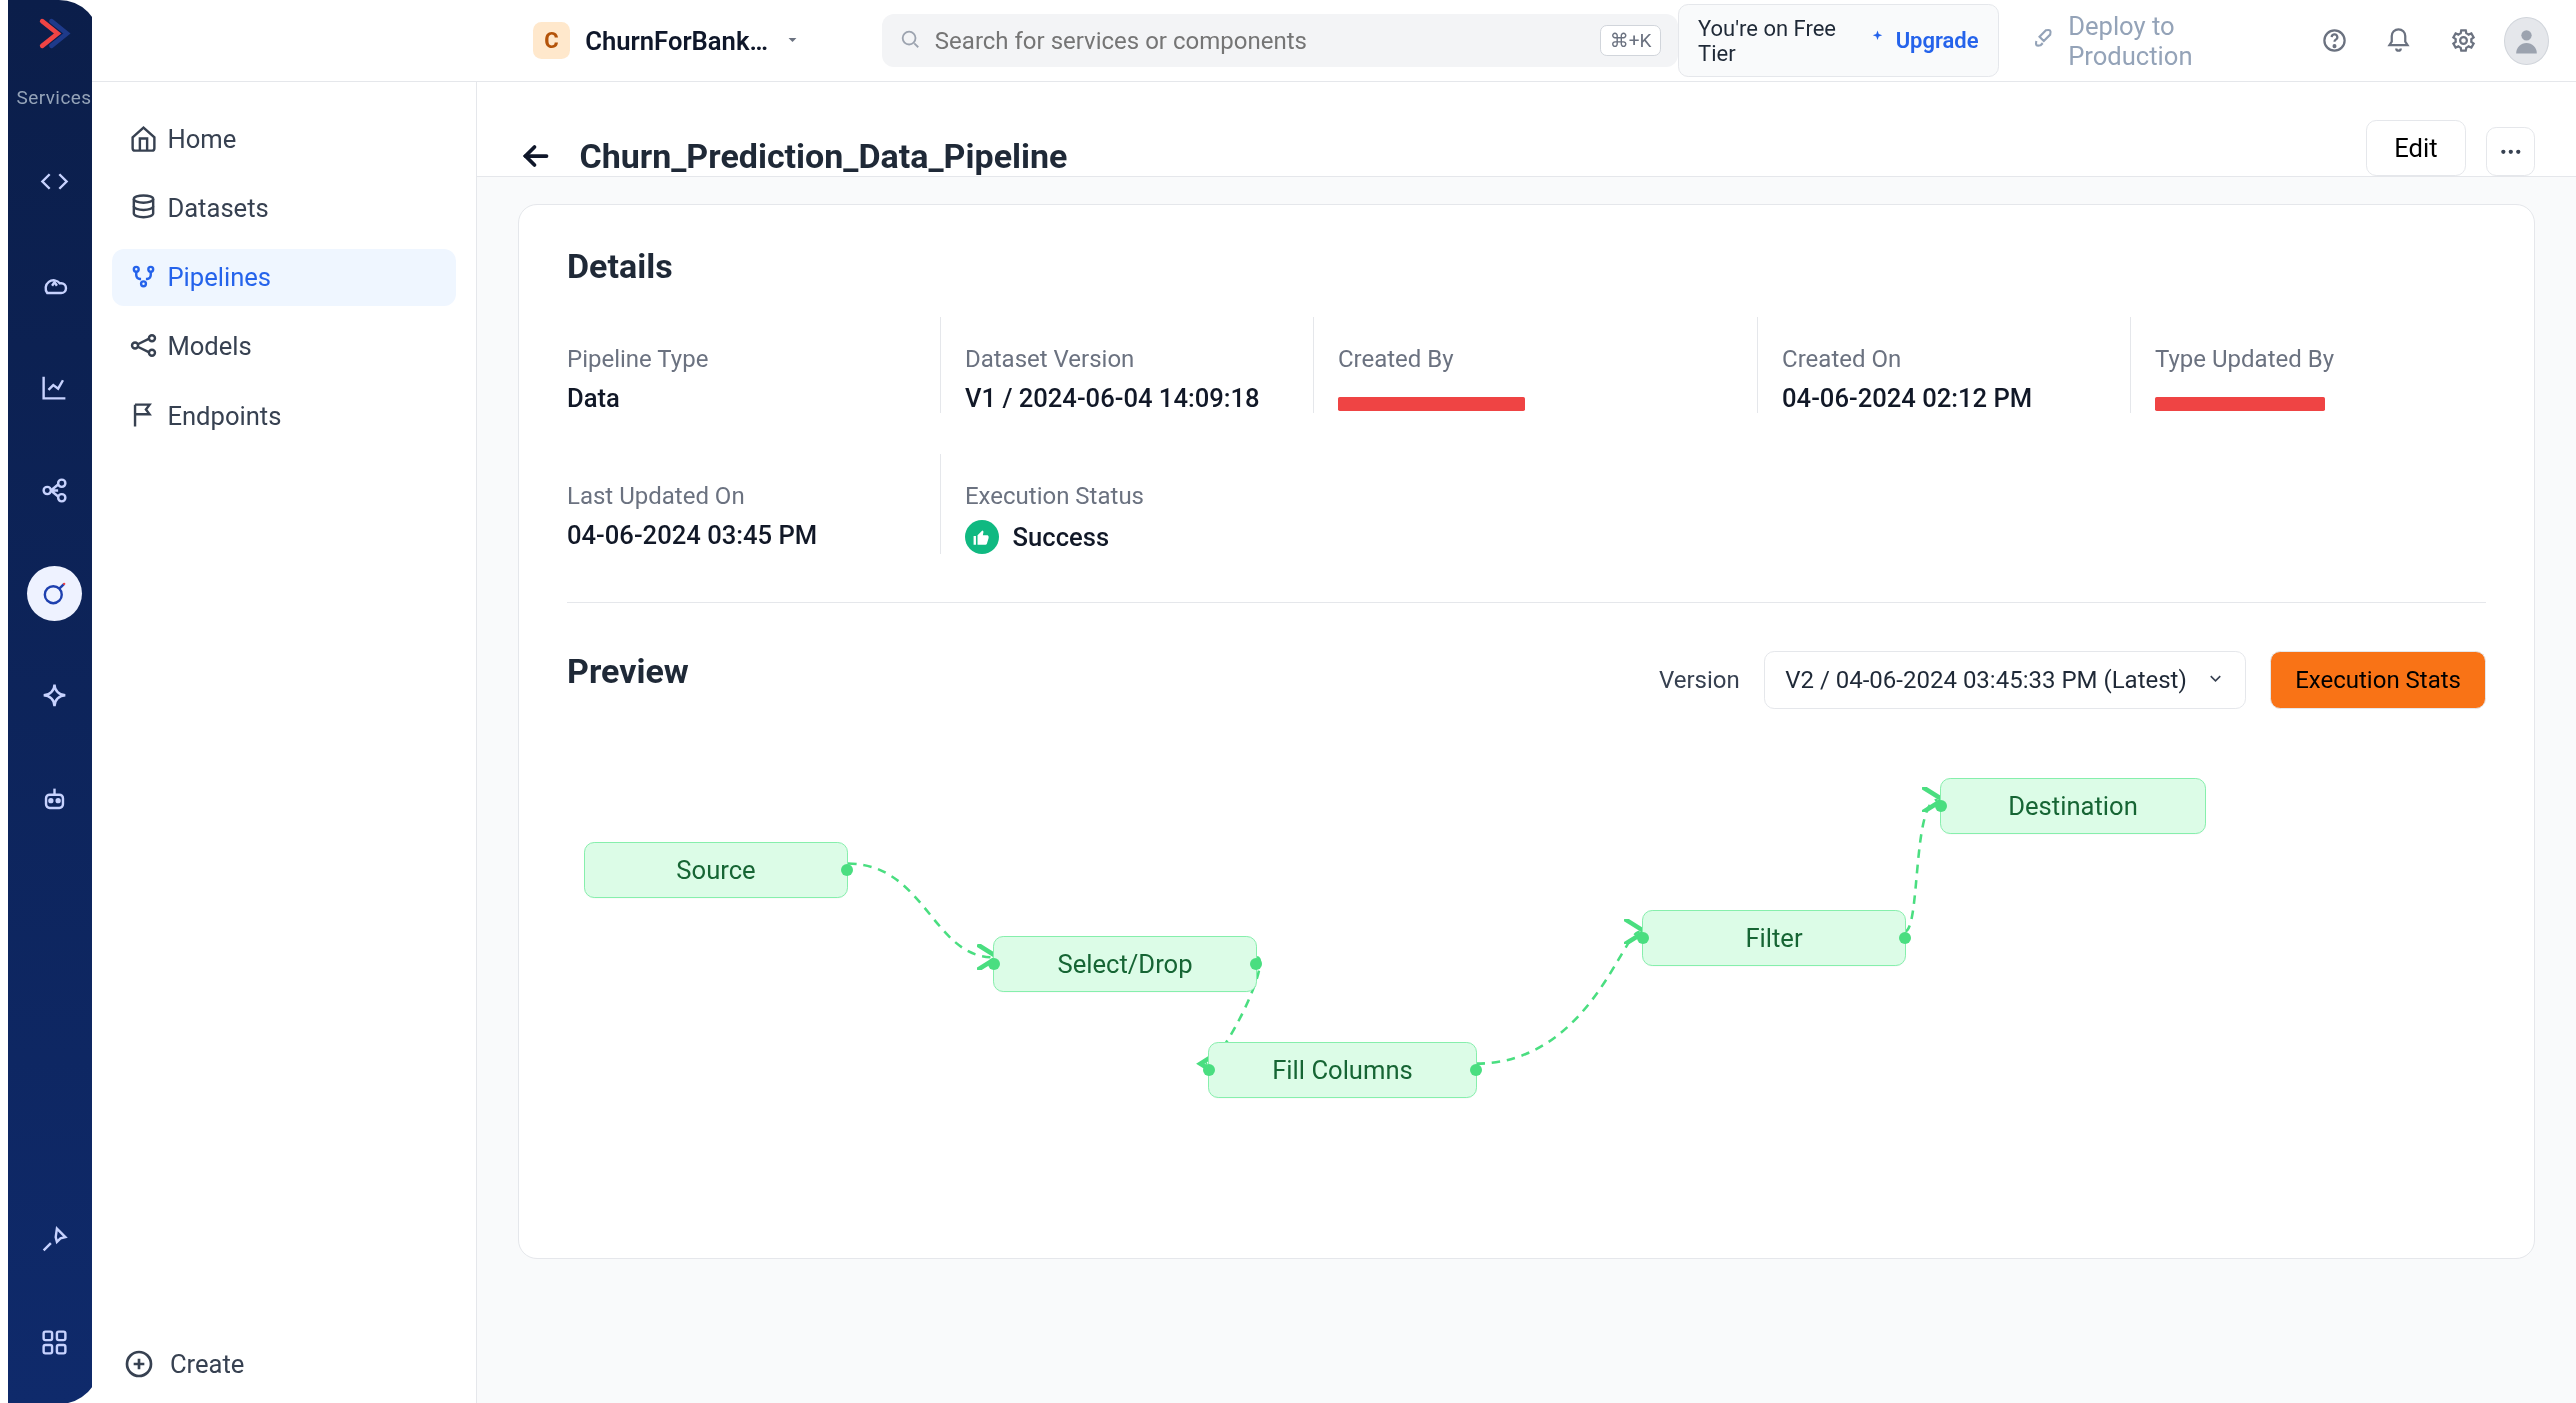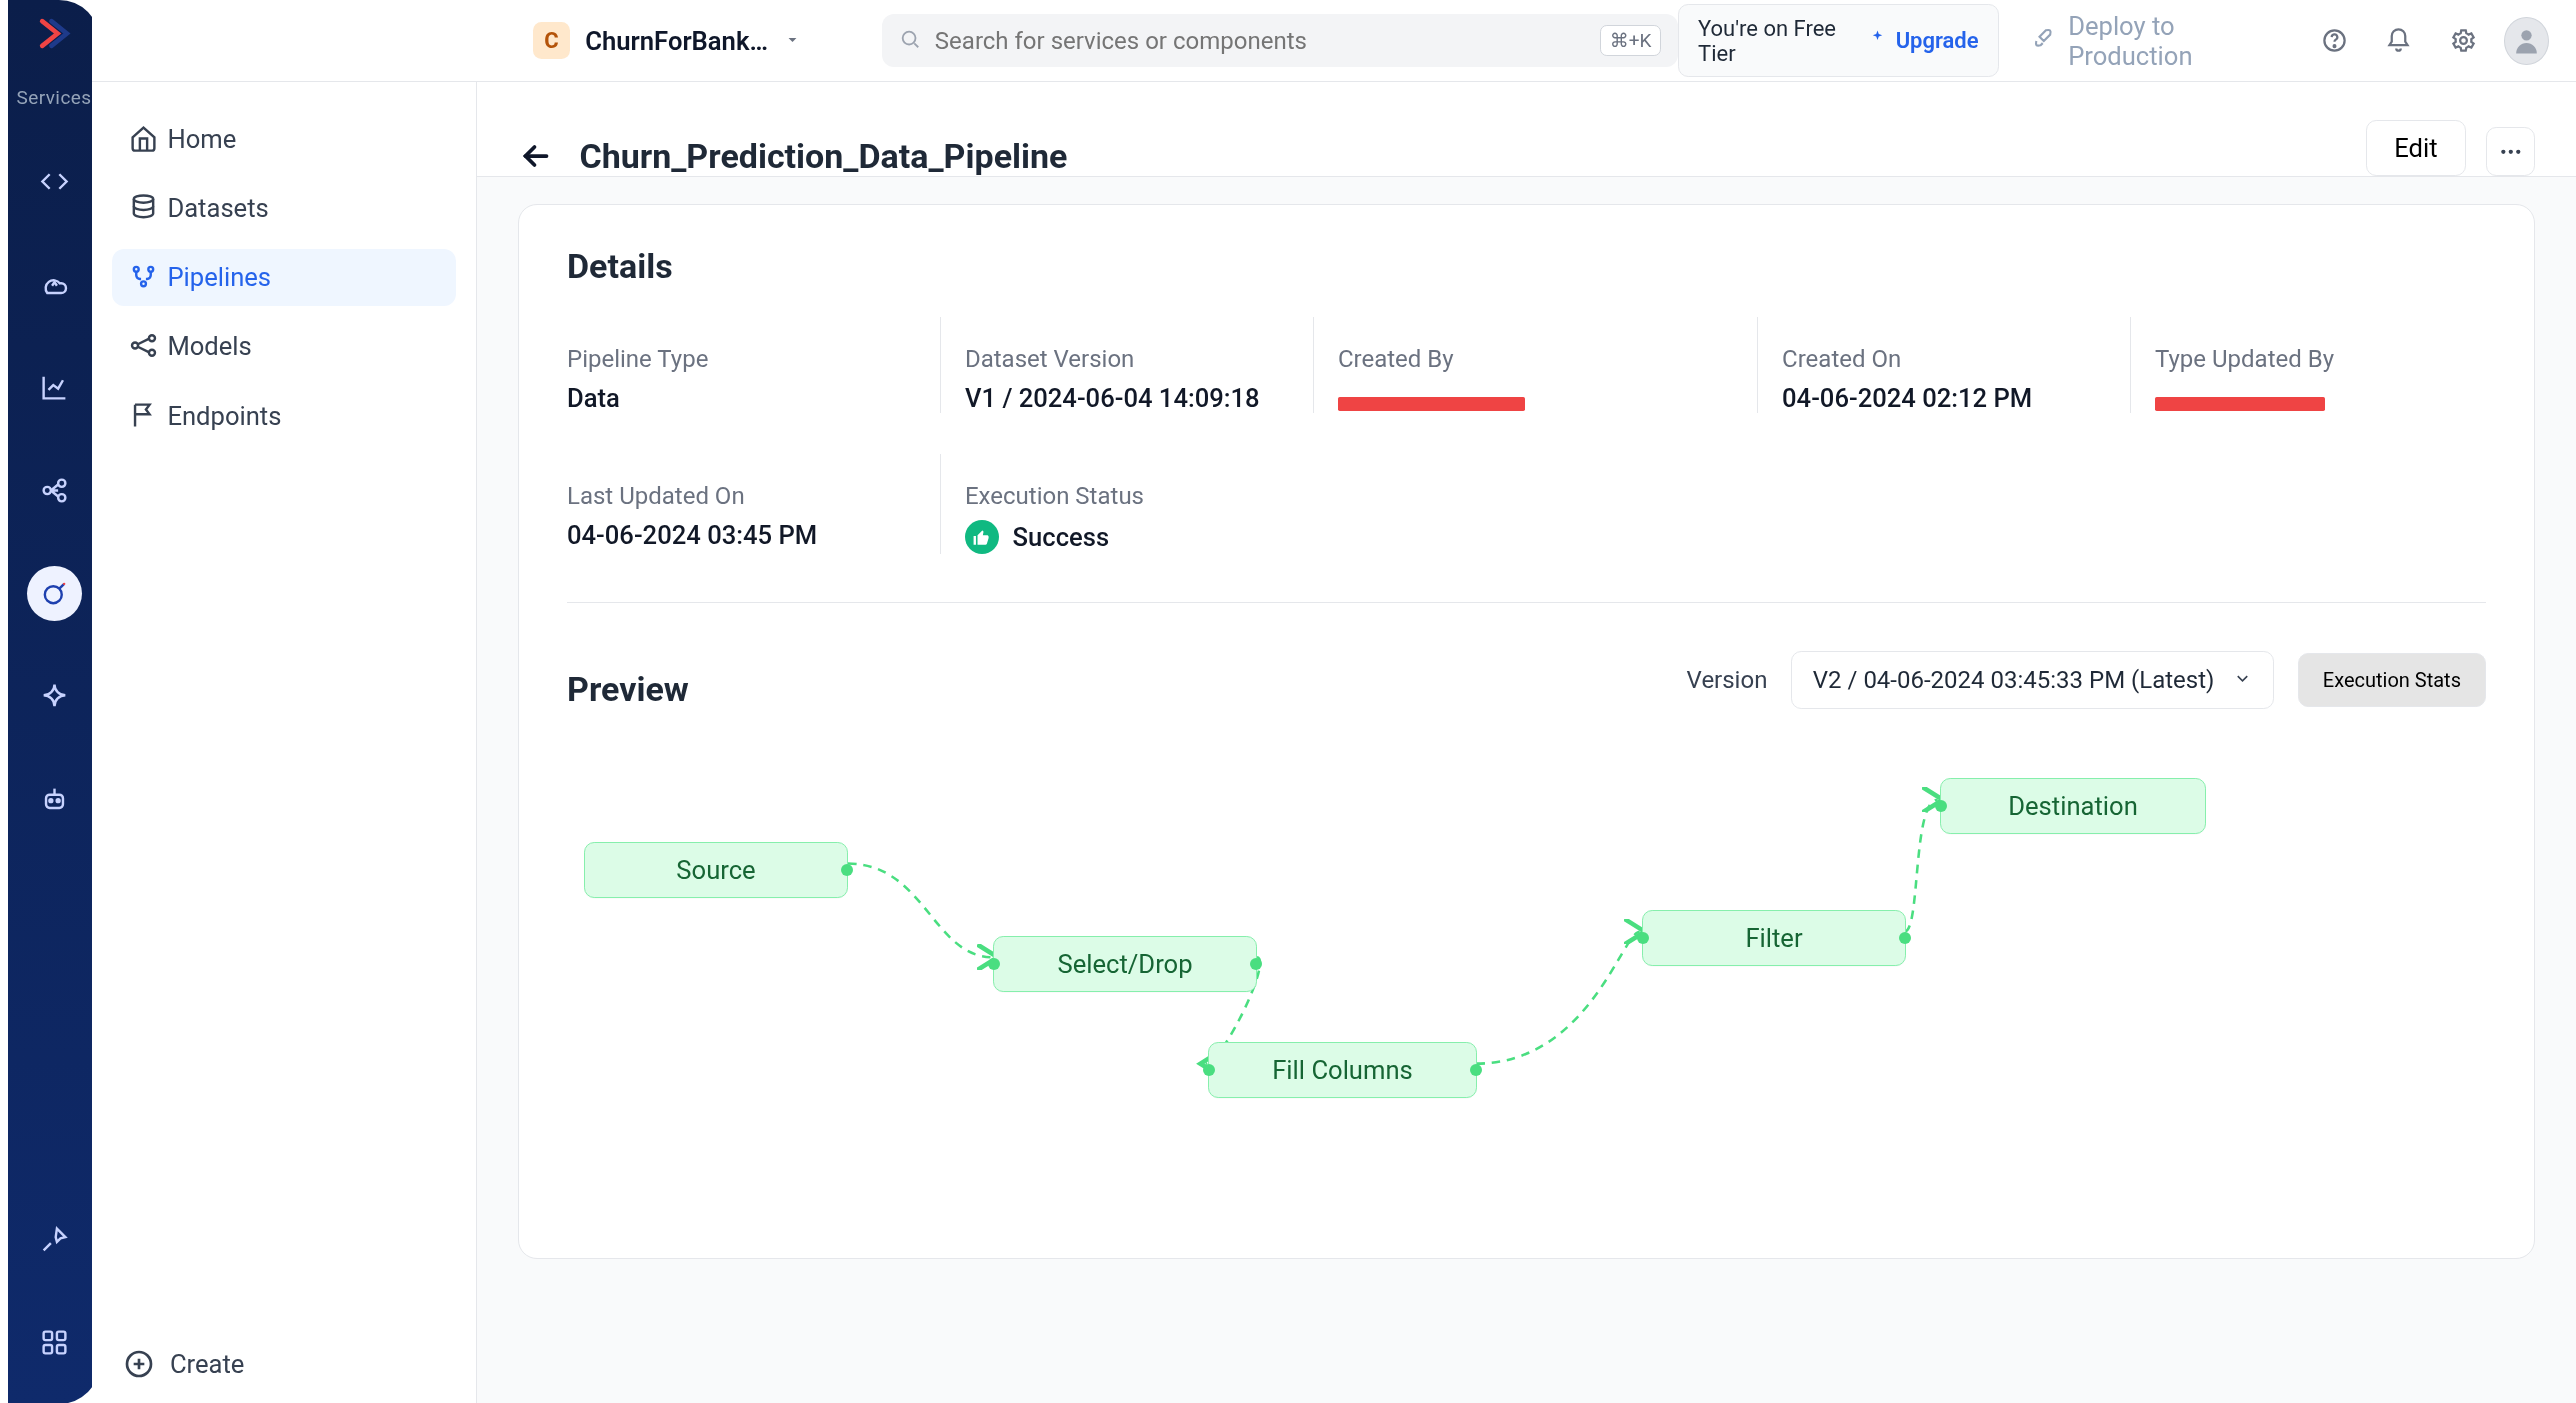--- a/index.html
+++ b/index.html
@@ -60,24 +60,24 @@
   .detail-grid{ display:grid; grid-template-columns: 1fr 1fr 1.2fr 1fr 1fr; column-gap:17px; row-gap:41px;}
   .detail-cell{ border-left:0.9px solid #e5e7eb; padding-left:24px; }
   .detail-cell:first-child, .detail-cell:nth-child(6){ border-left:none; padding-left:0;}
   .dl{ font-size:24px; color:#6b7280; margin-bottom:10.2px;margin-top:28px;}
   .dv{ font-size:25.6px; color:#111827; font-weight:500;}
   .dv a{ color:#2563eb; text-decoration:none;}
   .redact{ display:inline-block; height:13.6px; background:#ef4444; border-radius:1.7px; width:187px; position:relative; top:3.4px;}
   .status{ display:flex; align-items:center; gap:13.6px;}
   .status .sicon{ width:34px; height:34px; border-radius:50%; background:#10b981; display:flex; align-items:center; justify-content:center; color:#fff;}
   hr.sep{ border:none; border-top:0.9px solid #e5e7eb; margin:48px 0;}
-  .preview-head{ display:flex; align-items:flex-end; justify-content:space-between; margin-bottom:31px; flex-wrap:wrap; gap:5px;}
+  .preview-head{ display:flex; align-items:flex-start; justify-content:space-between; margin-bottom:31px; flex-wrap:wrap; gap:5px;}
   .preview-head .phr{ display:flex; align-items:center; gap:24px;}
   .sel{ border:0.9px solid #e5e7eb; border-radius:10.2px; padding:13.6px 20.4px; font-size:24px; display:flex; align-items:center; gap:19px; cursor:pointer; background:#fff;}
-  .execbtn{ border:0.9px solid #e5e7eb; border-radius:10.2px; padding:13.6px 24px; font-size:20px; cursor:pointer; background:#e5e5e5;}
+  .execbtn{ border:0.9px solid #e5e7eb; border-radius:10.2px; padding:13.6px 24px; font-size:24px; cursor:pointer; background:#f97316;}
   .vlabel{ font-size:24px; color:#374151;}
 
   
   .diagram{ position:relative; height:477px;}
   .dnode{ position:absolute; background:#dcfce7; border:0.9px solid #86efac; border-radius:10.2px; padding:12px 0; font-size:25.6px; color:#166534; display:flex; align-items:center; justify-content:center; box-shadow:0 0.9px 0 rgba(0,0,0,.02);}
   .dnode::before,.dnode::after{ content:''; position:absolute; width:12px; height:12px; background:#4ade80; border-radius:50%; top:50%; transform:translateY(-50%);}
   .dnode::before{ left:-6px;} .dnode::after{ right:-6px;}
   .dnode.first::before{ display:none;} .dnode.last::after{ display:none;}
   svg.conns{ position:absolute; inset:0; width:100%; height:100%; pointer-events:none;}
 </style>

